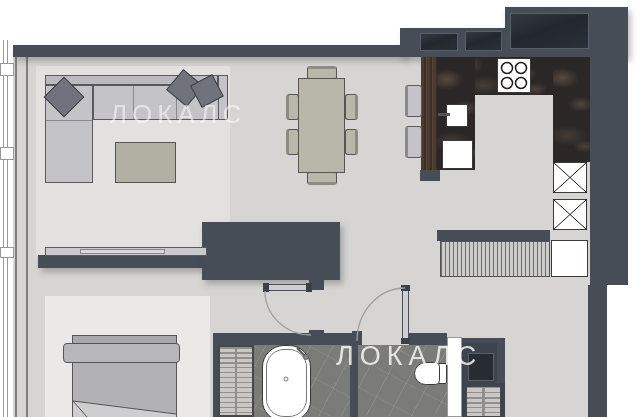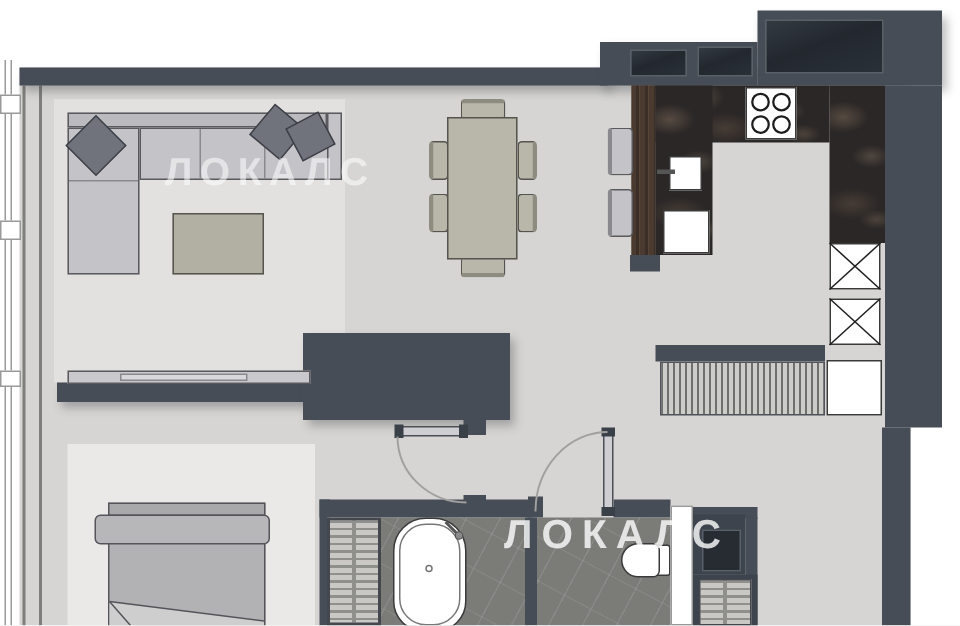--- a/index.html
+++ b/index.html
@@ -32,21 +32,21 @@
       border:1.5px solid #50545a;}
   .ladder{background:repeating-linear-gradient(180deg,#98989 6 0,#98989680 0 1.5px,transparent 1.5px 4.5px),#d4d3d1;
       border-left:2px solid #7e7e7c;border-right:2px solid #7e7e7c;}
   .bathfloor{background:
       repeating-linear-gradient(118deg,rgba(255,255,255,.10) 0 1px,transparent 1px 20px),
       repeating-linear-gradient(28deg,rgba(255,255,255,.07) 0 1px,transparent 1px 26px),
       #7b7b78;}
   .glazing{background:#fff;border-left:1.2px solid #9a9a98;border-right:1.2px solid #9a9a98;}
   .doorleaf{background:#cfcfd3;border:1px solid #4a4e55;}
   .doorcap{background:#3a4048;}
-  .wm{position:absolute;font-weight:bold;white-space:nowrap;pointer-events:none;}
+  .wm{position:absolute;font-weight:normal;white-space:nowrap;pointer-events:none;}
   .wm1{left:110px;top:99px;font-size:26px;letter-spacing:5px;color:rgba(255,255,255,.55);}
   .wm2{left:336px;top:341px;font-size:27px;letter-spacing:6px;color:rgba(255,255,255,.8);}
   svg.overlay{position:absolute;left:0;top:0;pointer-events:none;}
 </style>
 </head>
 <body>
 
 <div class="plan">
 
   <div class="abs floor" style="left:13px;top:45px;width:594px;height:372px;"></div>

